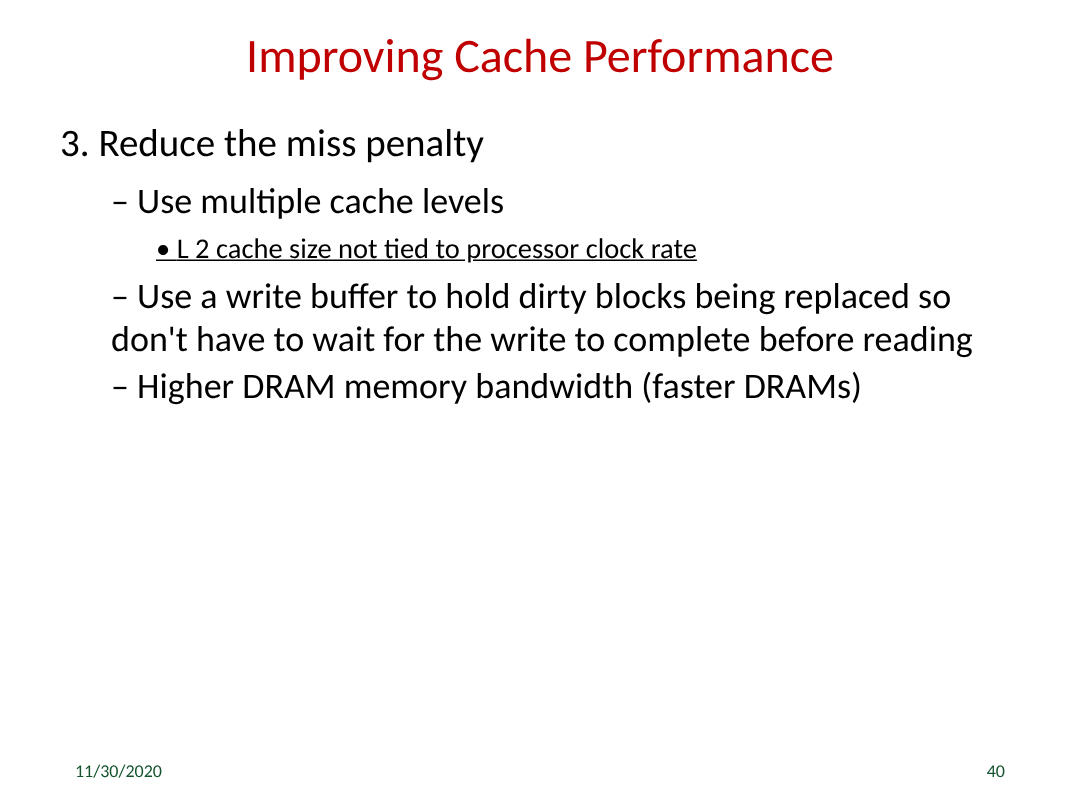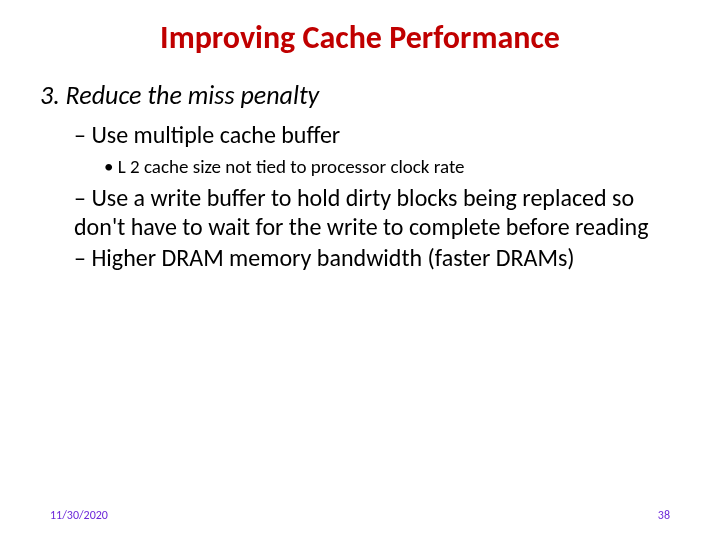--- a/index.html
+++ b/index.html
@@ -14,31 +14,30 @@
   }
   .slide {
     width: 100%;
     height: 100%;
     padding: 20px 50px 0 50px;
     position: relative;
   }
   .title {
     color: #c00000;
     font-size: 32px;
-    font-weight: 700;
+    font-weight: 400;
     text-align: center;
     line-height: 1.15;
     margin-bottom: 22px;
     padding: 0 30px;
   }
   .main-point {
     font-size: 26px;
     margin-bottom: 10px;
     margin-left: -10px;
-    font-style: italic;
   }
   .sub-list {
     list-style: none;
     margin-left: 24px;
   }
   .sub-item {
     font-size: 24px;
     line-height: 1.2;
     margin-bottom: 2px;
   }
@@ -47,32 +46,33 @@
   }
   .sub-sub-list {
     list-style: none;
     margin-left: 30px;
     margin-top: 6px;
     margin-bottom: 6px;
   }
   .sub-sub-item {
     font-size: 19px;
     line-height: 1.2;
+    text-decoration: underline;
   }
   .sub-sub-item::before {
     content: "• ";
   }
   .footer {
     position: absolute;
     bottom: 18px;
     left: 0;
     width: 100%;
     padding: 0 50px;
     font-size: 12px;
-    color: #6d28d9;
+    color: #14532d;
     display: flex;
     justify-content: space-between;
     align-items: center;
   }
   .footer-center {
     position: absolute;
     left: 50%;
     transform: translateX(-50%);
   }
 </style>
@@ -80,26 +80,26 @@
 <body>
 
 <div class="slide">
   <h1 class="title">
     <span>Improving Cache Performance</span><br>
   </h1>
 
   <div class="main-point">3. Reduce the miss penalty</div>
 
   <ul class="sub-list">
-    <li class="sub-item"><span>Use multiple cache buffer</span>
+    <li class="sub-item"><span>Use multiple cache levels</span>
       <ul class="sub-sub-list">
         <li class="sub-sub-item"><span>L 2 cache size not tied to processor clock rate</span></li>
       </ul>
     </li>
     <li class="sub-item"><span>Use a write buffer to hold dirty blocks being replaced so don't have to wait for the write to complete before reading</span></li>
     <li class="sub-item"><span>Higher DRAM memory bandwidth (faster DRAMs)</span></li>
   </ul>
 
   <div class="footer">
     <span>11/30/2020</span>
-    <span>38</span>
+    <span>40</span>
   </div>
 </div>
 
 </body></html>

